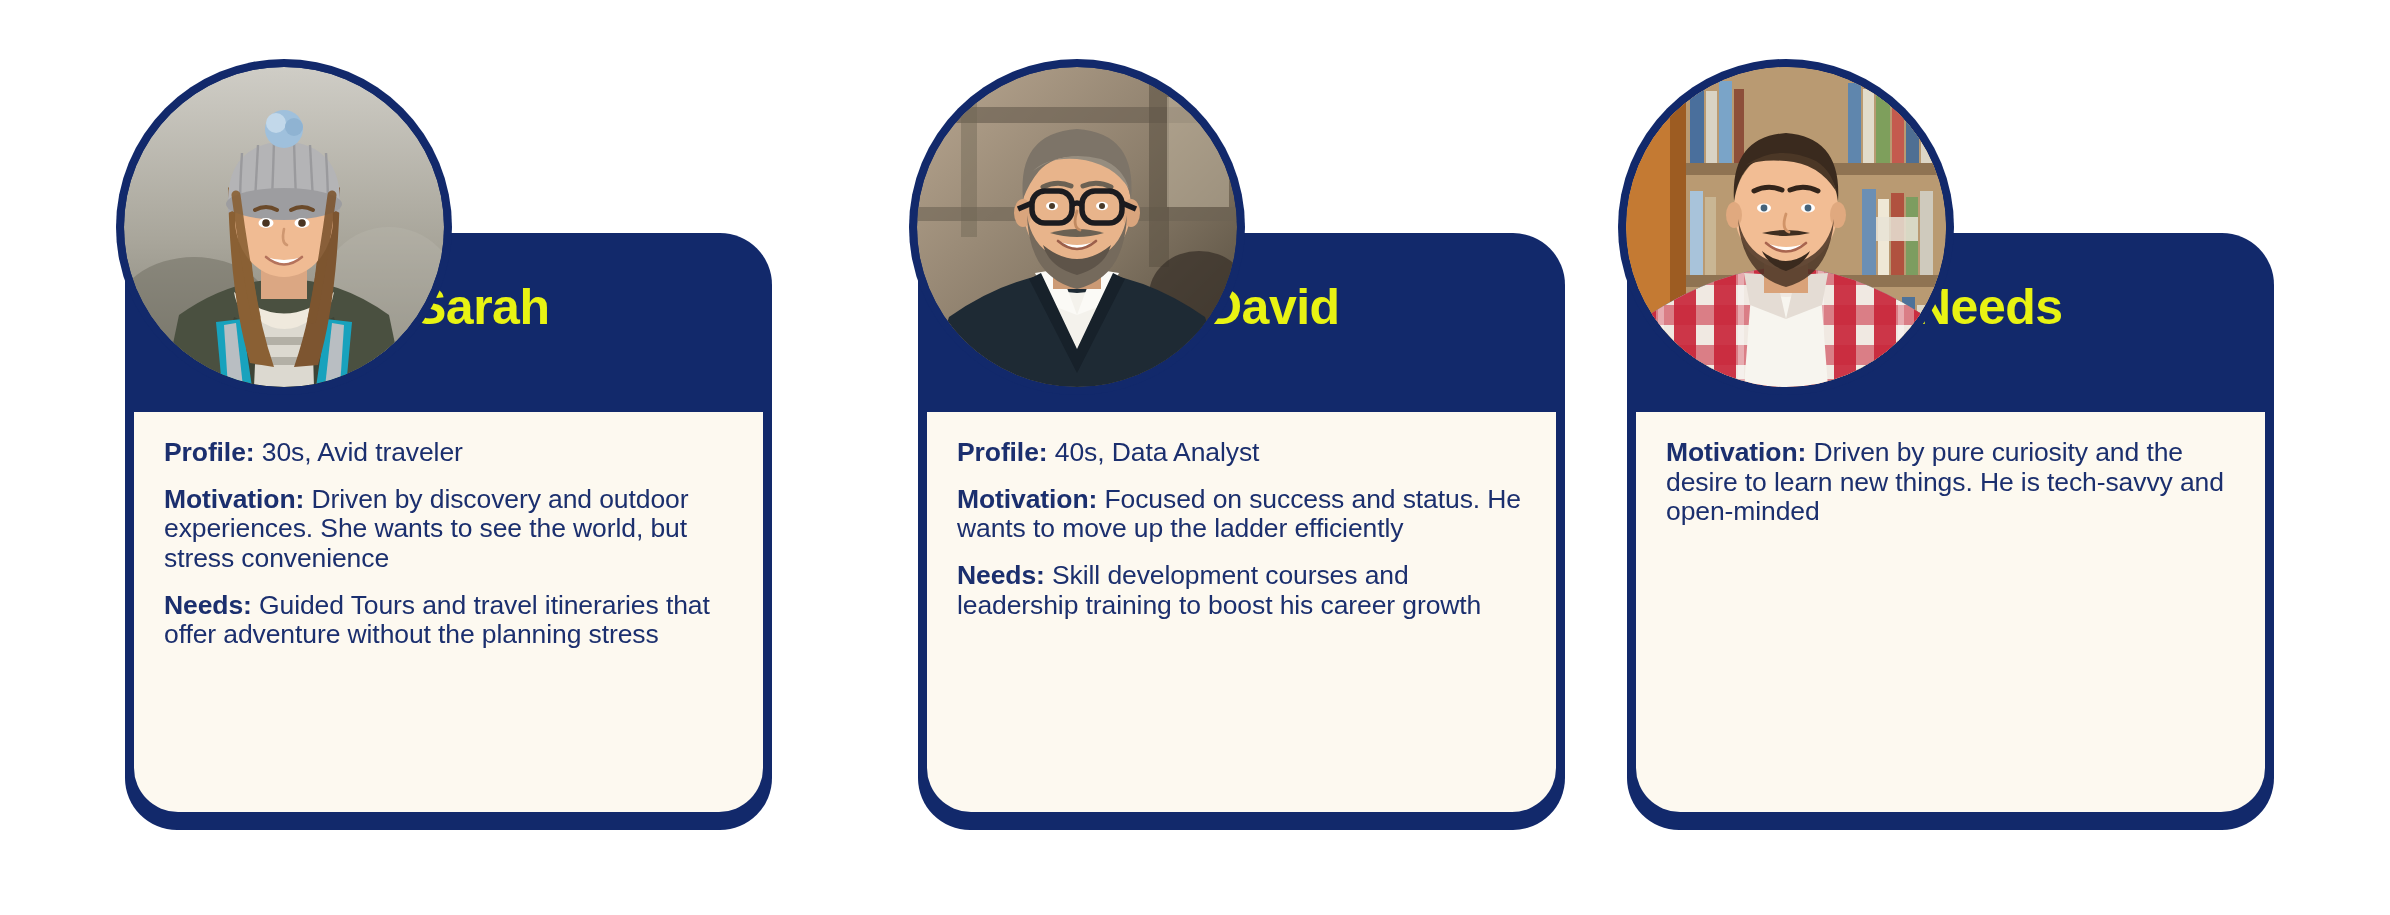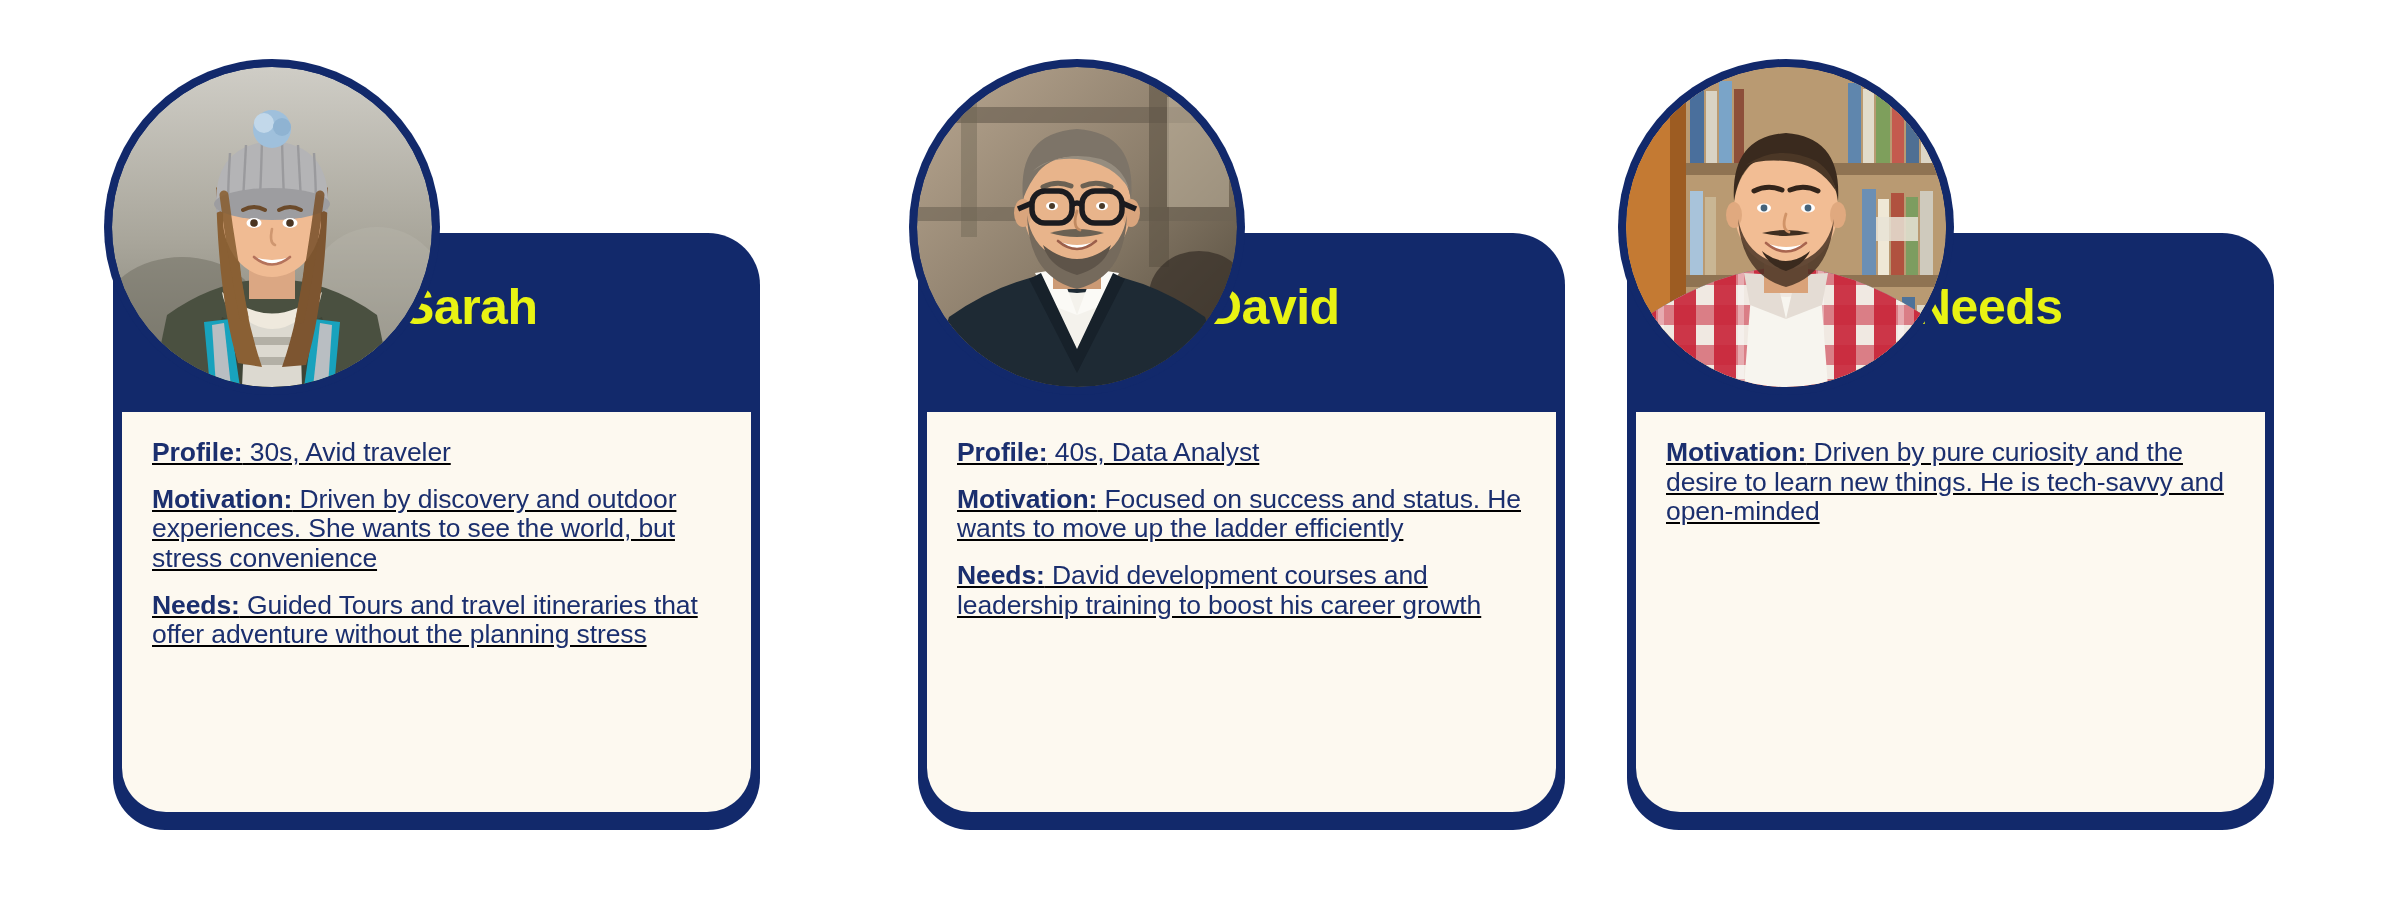--- a/index.html
+++ b/index.html
@@ -21,21 +21,21 @@
     background: #ffffff;
   }
 
   
   .persona-card {
     position: absolute;
     top: 233px;
     width: 647px;
     height: 597px;
   }
-  .persona-card.c1 { left: 113px; }
+  .persona-card.c1 { left: 125px; }
   .persona-card.c2 { left: 918px; }
   .persona-card.c3 { left: 1627px; }
 
   
   .card-shell {
     position: absolute;
     left: 0;
     top: 0;
     width: 647px;
     height: 597px;
@@ -47,21 +47,20 @@
   .card-body {
     position: absolute;
     left: 9px;
     top: 179px;
     width: 629px;
     height: 400px;
     background: #FDF9F0;
     border-radius: 0 0 44px 44px;
     box-sizing: border-box;
     padding: 26px 30px 8px 30px;
-    text-decoration: underline;
   }
 
   .card-name {
     position: absolute;
     left: 288px;
     top: 45px;
     font-size: 50px;
     font-weight: bold;
     color: #E8F313;
     letter-spacing: -0.5px;
@@ -254,21 +253,21 @@
 
           <path d="M141 174 Q160 188 179 174 Q160 182 141 174 Z" fill="#ffffff"></path>
           <path d="M141 174 Q160 190 179 174" stroke="#9c5f4a" stroke-width="2.6" fill="none" stroke-linecap="round"></path>
         </g>
       </svg>
     </div>
 
     <div class="card-body">
       <p class="info-line"><span class="info-label">Profile:</span><span> 40s, Data Analyst</span></p>
       <p class="info-line"><span class="info-label">Motivation:</span><span>  Focused on success and status. He wants to move up the ladder efficiently</span></p>
-      <p class="info-line"><span class="info-label">Needs:</span><span>  David development courses and leadership training to boost his career growth</span></p>
+      <p class="info-line"><span class="info-label">Needs:</span><span>  Skill development courses and leadership training to boost his career growth</span></p>
     </div>
   </div>
 
   <div class="persona-card c3">
     <div class="card-shell"></div>
 
     <div class="card-name">Needs</div>
 
     <div class="avatar">
       <svg viewBox="0 0 320 320" xmlns="http://www.w3.org/2000/svg">

